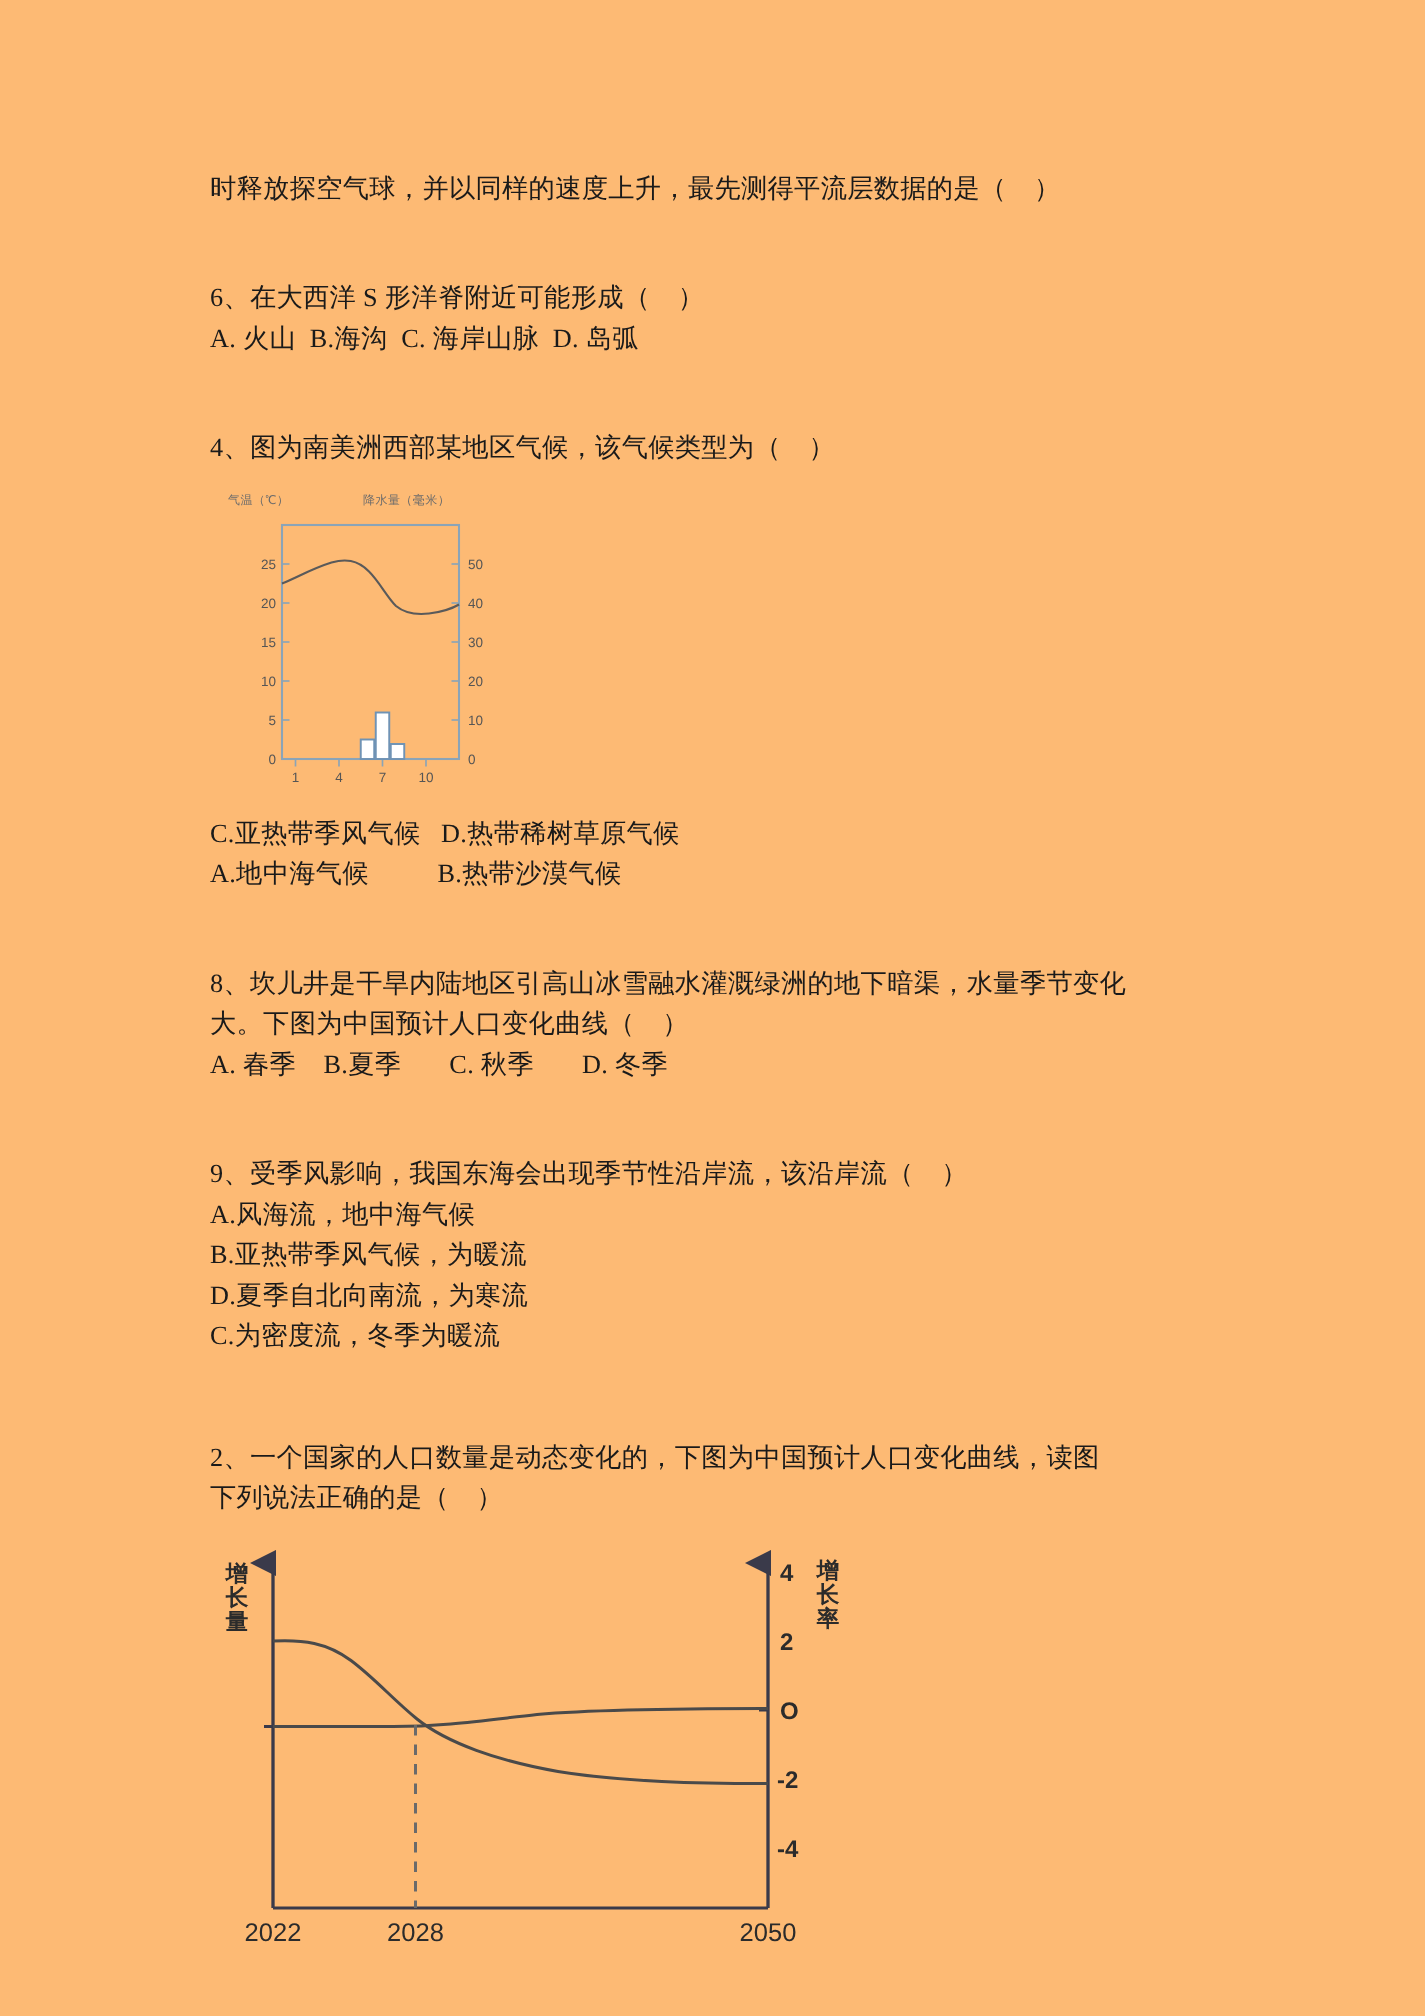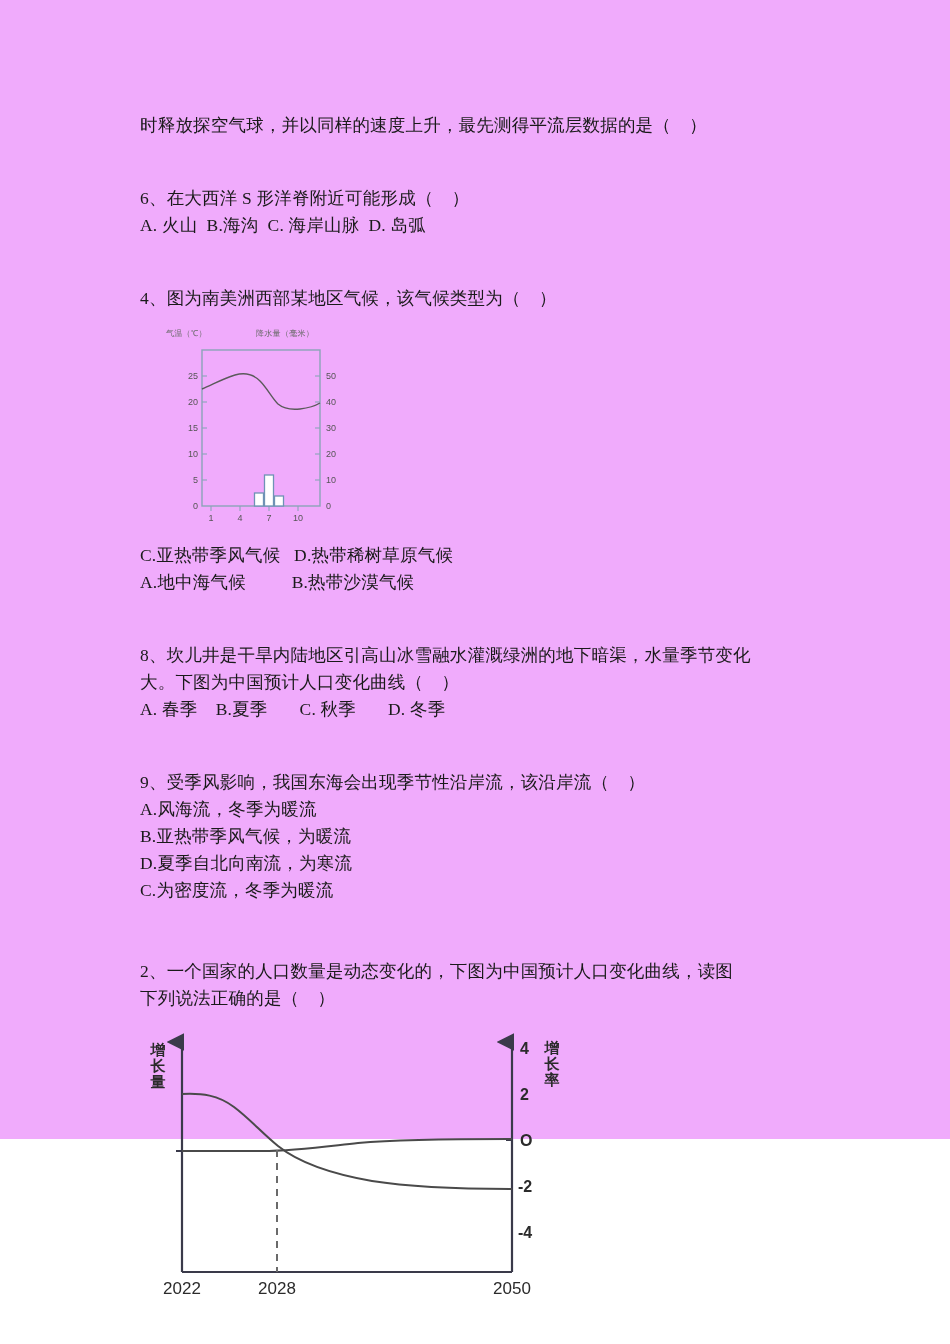--- a/index.html
+++ b/index.html
@@ -12,22 +12,22 @@
     height: 1344px;
     font-family: "Liberation Serif", "DejaVu Serif", serif;
     color: #1a1a1a;
     position: relative;
     overflow: hidden;
   }
   .page {
     position: absolute;
     left: 0; top: 0;
     width: 950px;
-    height: 1139px;
-    background: #f0abfc;
+    height: 1344px;
+    background: #fdba74;
   }
   .content {
     position: absolute;
     left: 140px;
     top: 112px;
     width: 680px;
   }
   .qblock {
     margin-bottom: 20px;
   }
@@ -39,21 +39,21 @@
   }
   .spacer-sm { height: 16px; }
   .spacer-md { height: 26px; }
   .spacer-lg { height: 34px; }
 
   
   .climate-wrap {
     position: relative;
     width: 200px;
     height: 198px;
-    margin: 16px 0 0 20px;
+    margin: 16px 0 0 6px;
   }
   .climate-title-left {
     position: absolute;
     left: 6px; top: 0px;
     font-size: 8px;
     color: #6b6b6b;
     font-family: "Liberation Sans", sans-serif;
     letter-spacing: 0.3px;
   }
   .climate-title-right {
@@ -186,21 +186,21 @@
     <div class="qblock">
       <div class="line">8、坎儿井是干旱内陆地区引高山冰雪融水灌溉绿洲的地下暗渠，水量季节变化</div>
       <div class="line">大。下图为中国预计人口变化曲线（    ）</div>
       <div class="line">A. 春季    B.夏季       C. 秋季       D. 冬季</div>
     </div>
 
     <div class="spacer-md"></div>
 
     <div class="qblock">
       <div class="line">9、受季风影响，我国东海会出现季节性沿岸流，该沿岸流（    ）</div>
-      <div class="line">A.风海流，冬季为暖流</div>
+      <div class="line">A.风海流，地中海气候</div>
       <div class="line">B.亚热带季风气候，为暖流</div>
       <div class="line">D.夏季自北向南流，为寒流</div>
       <div class="line">C.为密度流，冬季为暖流</div>
     </div>
 
     <div class="spacer-lg"></div>
 
     <div class="qblock">
       <div class="line">2、一个国家的人口数量是动态变化的，下图为中国预计人口变化曲线，读图</div>
       <div class="line">下列说法正确的是（    ）</div>

